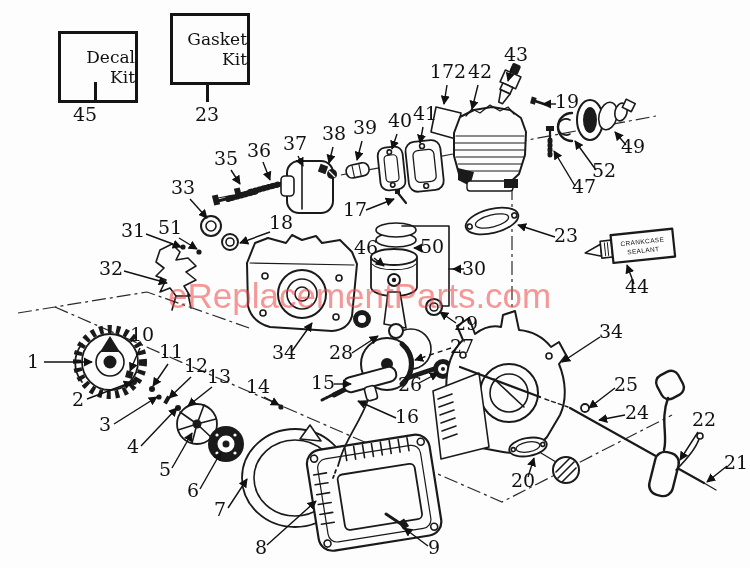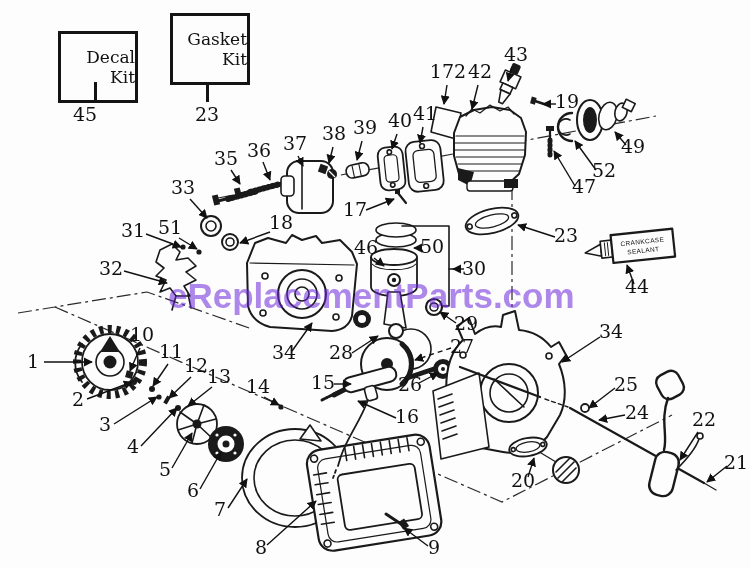--- a/index.html
+++ b/index.html
@@ -24,22 +24,22 @@
   .fw{fill:#fdfdfd;stroke:#1a1a1a;stroke-width:1.6;stroke-linejoin:round;}
   .dk{fill:#1a1a1a;stroke:none;}
   .phantom{fill:none;stroke:#2a2a2a;stroke-width:1.2;stroke-dasharray:14 4 3 4;}
   .callout{font-family:"DejaVu Serif",serif;font-size:19px;fill:#111;text-anchor:middle;}
   .leader{fill:none;stroke:#111;stroke-width:1.4;}
   .leader.dashed{stroke-dasharray:5 4;}
   .tube-text{font-family:"Liberation Sans",sans-serif;font-size:6.5px;fill:#111;
              text-anchor:middle;letter-spacing:.4px;}
   
   .watermark{position:absolute;left:168px;top:276px;width:410px;z-index:4;
-             font-family:"Liberation Sans",sans-serif;font-weight:bold;font-size:35px;
-             color:#6d28d9;opacity:.55;letter-spacing:0px;pointer-events:none;white-space:nowrap;}
+             font-family:"Liberation Sans",sans-serif;font-weight:normal;font-size:35px;
+             color:#ef4444;opacity:.55;letter-spacing:0px;pointer-events:none;white-space:nowrap;}
 </style>
 </head>
 <body>
 
 <div class="stage">
 
   <div class="kit-box" id="decal-box">
     <span>Decal</span>
     <span>Kit</span>
   </div>

